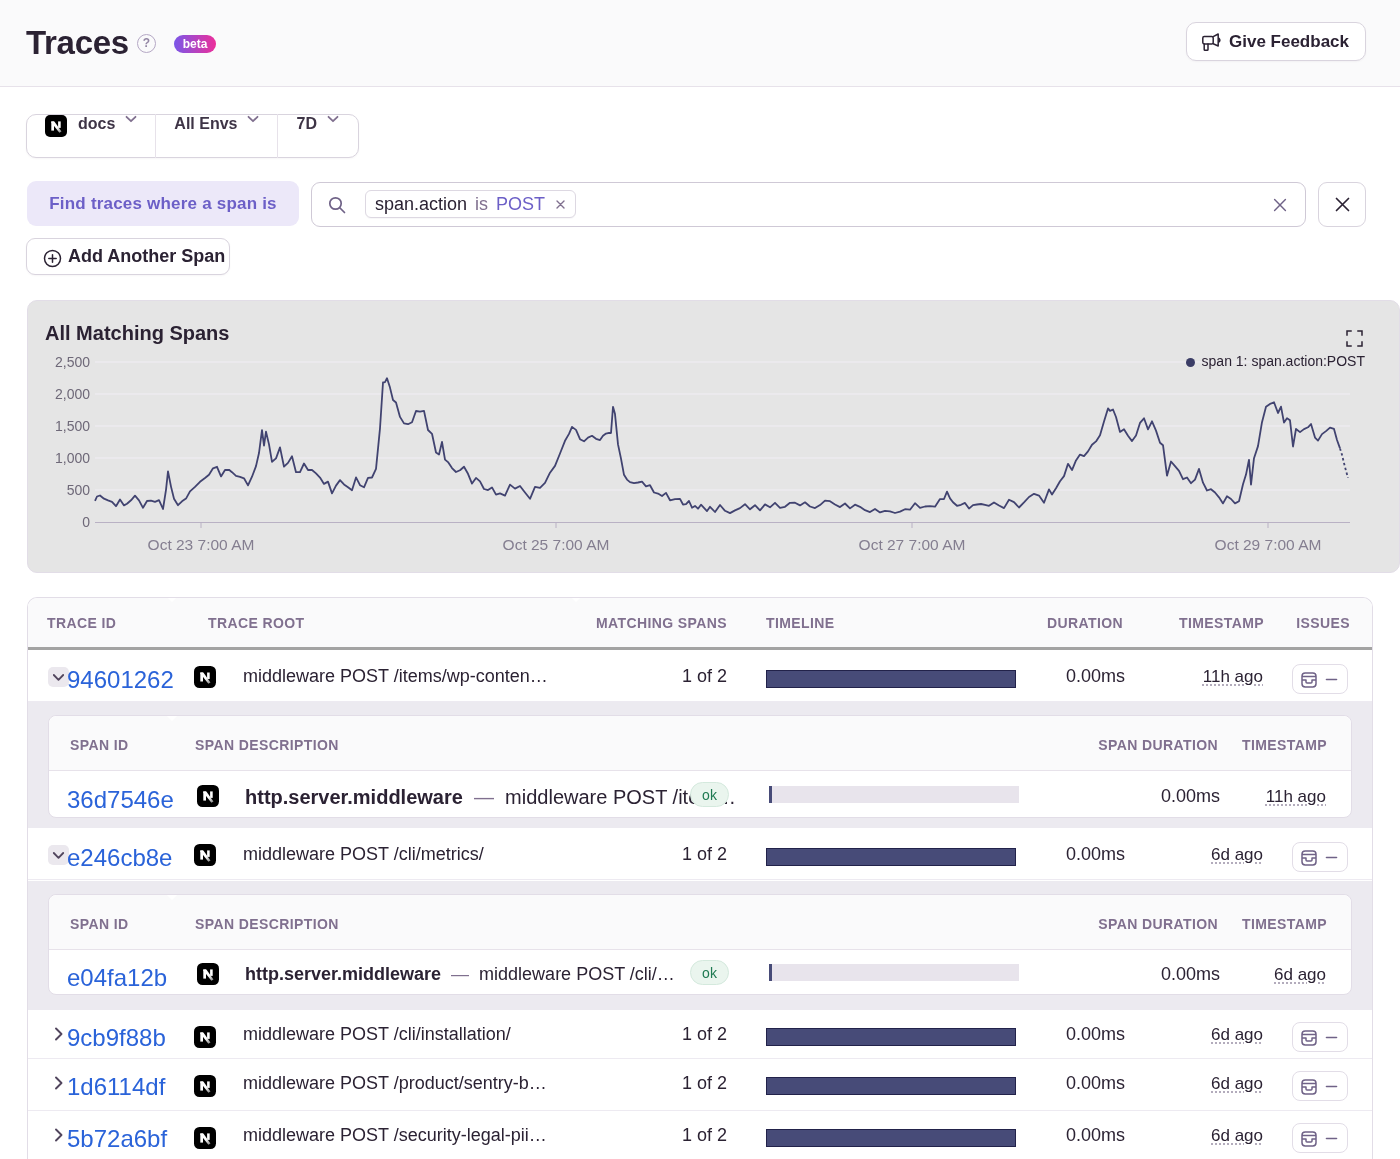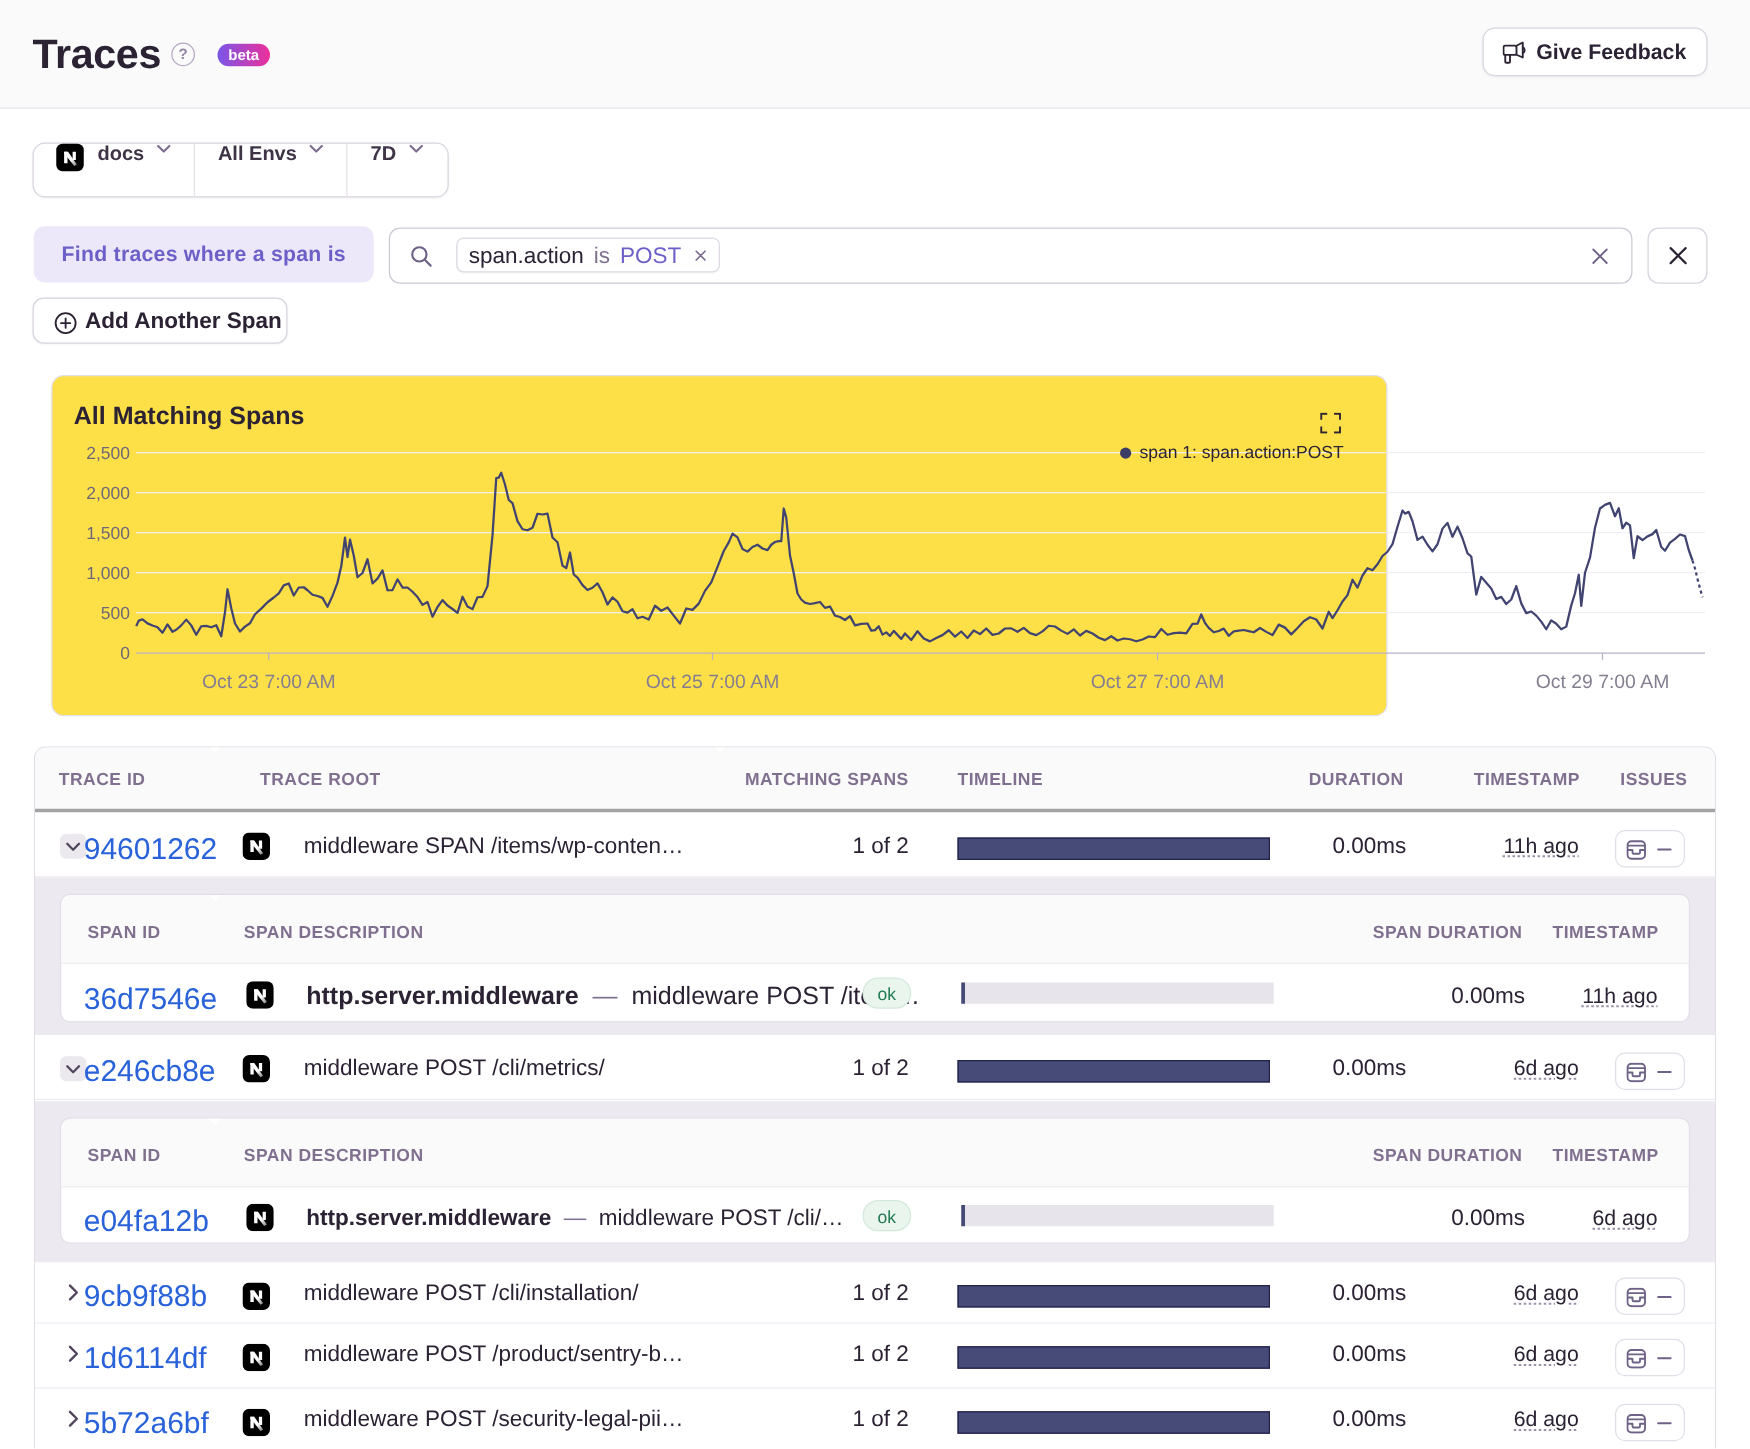--- a/index.html
+++ b/index.html
@@ -33,21 +33,21 @@
 .token .op { font-size:18px; color:#80708f; margin:0 8px; }
 .token .v { font-size:18px; color:#6c5fc7; }
 .token .x { font-size:13px; color:#80708f; margin-left:9px; }
 .clearx { position:absolute; right:16px; top:13px; width:18px; height:18px; }
 .closebtn { position:absolute; left:1318px; top:182px; width:48px; height:45px; background:#fff; border:1px solid #d9d4de; border-radius:9px; }
 .addspan { position:absolute; left:26px; top:238px; width:204px; height:37px; background:#fff; border:1px solid #d9d4de; border-radius:9px; box-shadow:0 1px 2px rgba(43,34,51,.04); }
 .addspan span { position:absolute; left:41px; top:7px; font-size:18px; font-weight:700; color:#2b2233; }
 .addspan svg { position:absolute; left:16px; top:10px; }
 
 
-.chartpanel { position:absolute; left:41px; top:300px; width:1069px; height:273px; background:#fde047; border:1px solid #e2dde7; border-radius:10px; }
+.chartpanel { position:absolute; left:27px; top:300px; width:1373px; height:273px; background:#e5e5e5; border:1px solid #e2dde7; border-radius:10px; }
 .charttitle { position:absolute; left:17px; top:21px; z-index:3; font-size:20px; font-weight:700; color:#2b2233; }
 .expand { position:absolute; right:36px; top:29px; z-index:3; }
 .legend { position:absolute; right:34px; top:52px; z-index:3; font-size:14px; color:#2b2233; }
 .legend .dot { display:inline-block; width:9px; height:9px; border-radius:50%; background:#3b3d66; margin-right:7px; vertical-align:-1px; }
 
 
 .gridtable { position:absolute; left:27px; top:597px; width:1346px; height:562px; background:#fff; border:1px solid #e2dde7; border-radius:10px 10px 0 0; border-bottom:none; overflow:hidden; }
 .ghead { position:absolute; left:0; width:100%; height:52px; background:#fafafb; border-bottom:3px solid #a3a3a3; }
 .hcell { position:absolute; top:17px; font-size:14px; font-weight:700; color:#80708f; letter-spacing:0.4px; }
 .grow { position:absolute; left:0; width:100%; height:52px; background:#fff; }
@@ -214,21 +214,21 @@
             <path d="M1.8 2 L6.5 6.8 L11.2 2"></path>
           </svg>
         </div>
     <div class="tlink tracelink" style="left:39px;width:90px;">94601262</div>
     <svg class="abs" style="left:166px;top:16px;" width="22" height="22" viewBox="0 0 22 22">
           <rect width="22" height="22" rx="5.5" fill="#000"></rect>
           <path fill="#fff" d="M6.3 6.4 H9.0 V15.6 H6.3 Z"></path>
           <path fill="#fff" d="M13.1 6.4 H15.7 V12.9 H13.1 Z"></path>
           <path fill="url(#ngrad)" d="M6.3 6.4 L9.4 6.4 L16.5 16.5 L14.4 17.8 L6.3 7.6 Z"></path>
         </svg>
-    <div class="rowdesc">middleware SPAN /items/wp-conten…</div>
+    <div class="rowdesc">middleware POST /items/wp-conten…</div>
     <div class="nofx" style="left:560px;width:139px;text-align:right;">1 of 2</div>
     <div class="bar"></div>
     <div class="nofx" style="left:997px;width:100px;text-align:right;">0.00ms</div>
     <div class="tstamp" style="left:1135px;width:100px;">11h ago</div>
     <div class="issuechip">
       <svg style="position:absolute;left:8px;top:6.5px;" width="16" height="16" viewBox="0 0 16 16" fill="none" stroke="#6f6287" stroke-width="1.5" stroke-linejoin="round">
             <rect x="1" y="1" width="14" height="14" rx="3.2"></rect>
             <path d="M1 4.5 L15 4.5"></path>
             <path d="M1 8 L5 8 L5 10 A1 1 0 0 0 6 11 L10 11 A1 1 0 0 0 11 10 L11 8 L15 8"></path>
           </svg>

